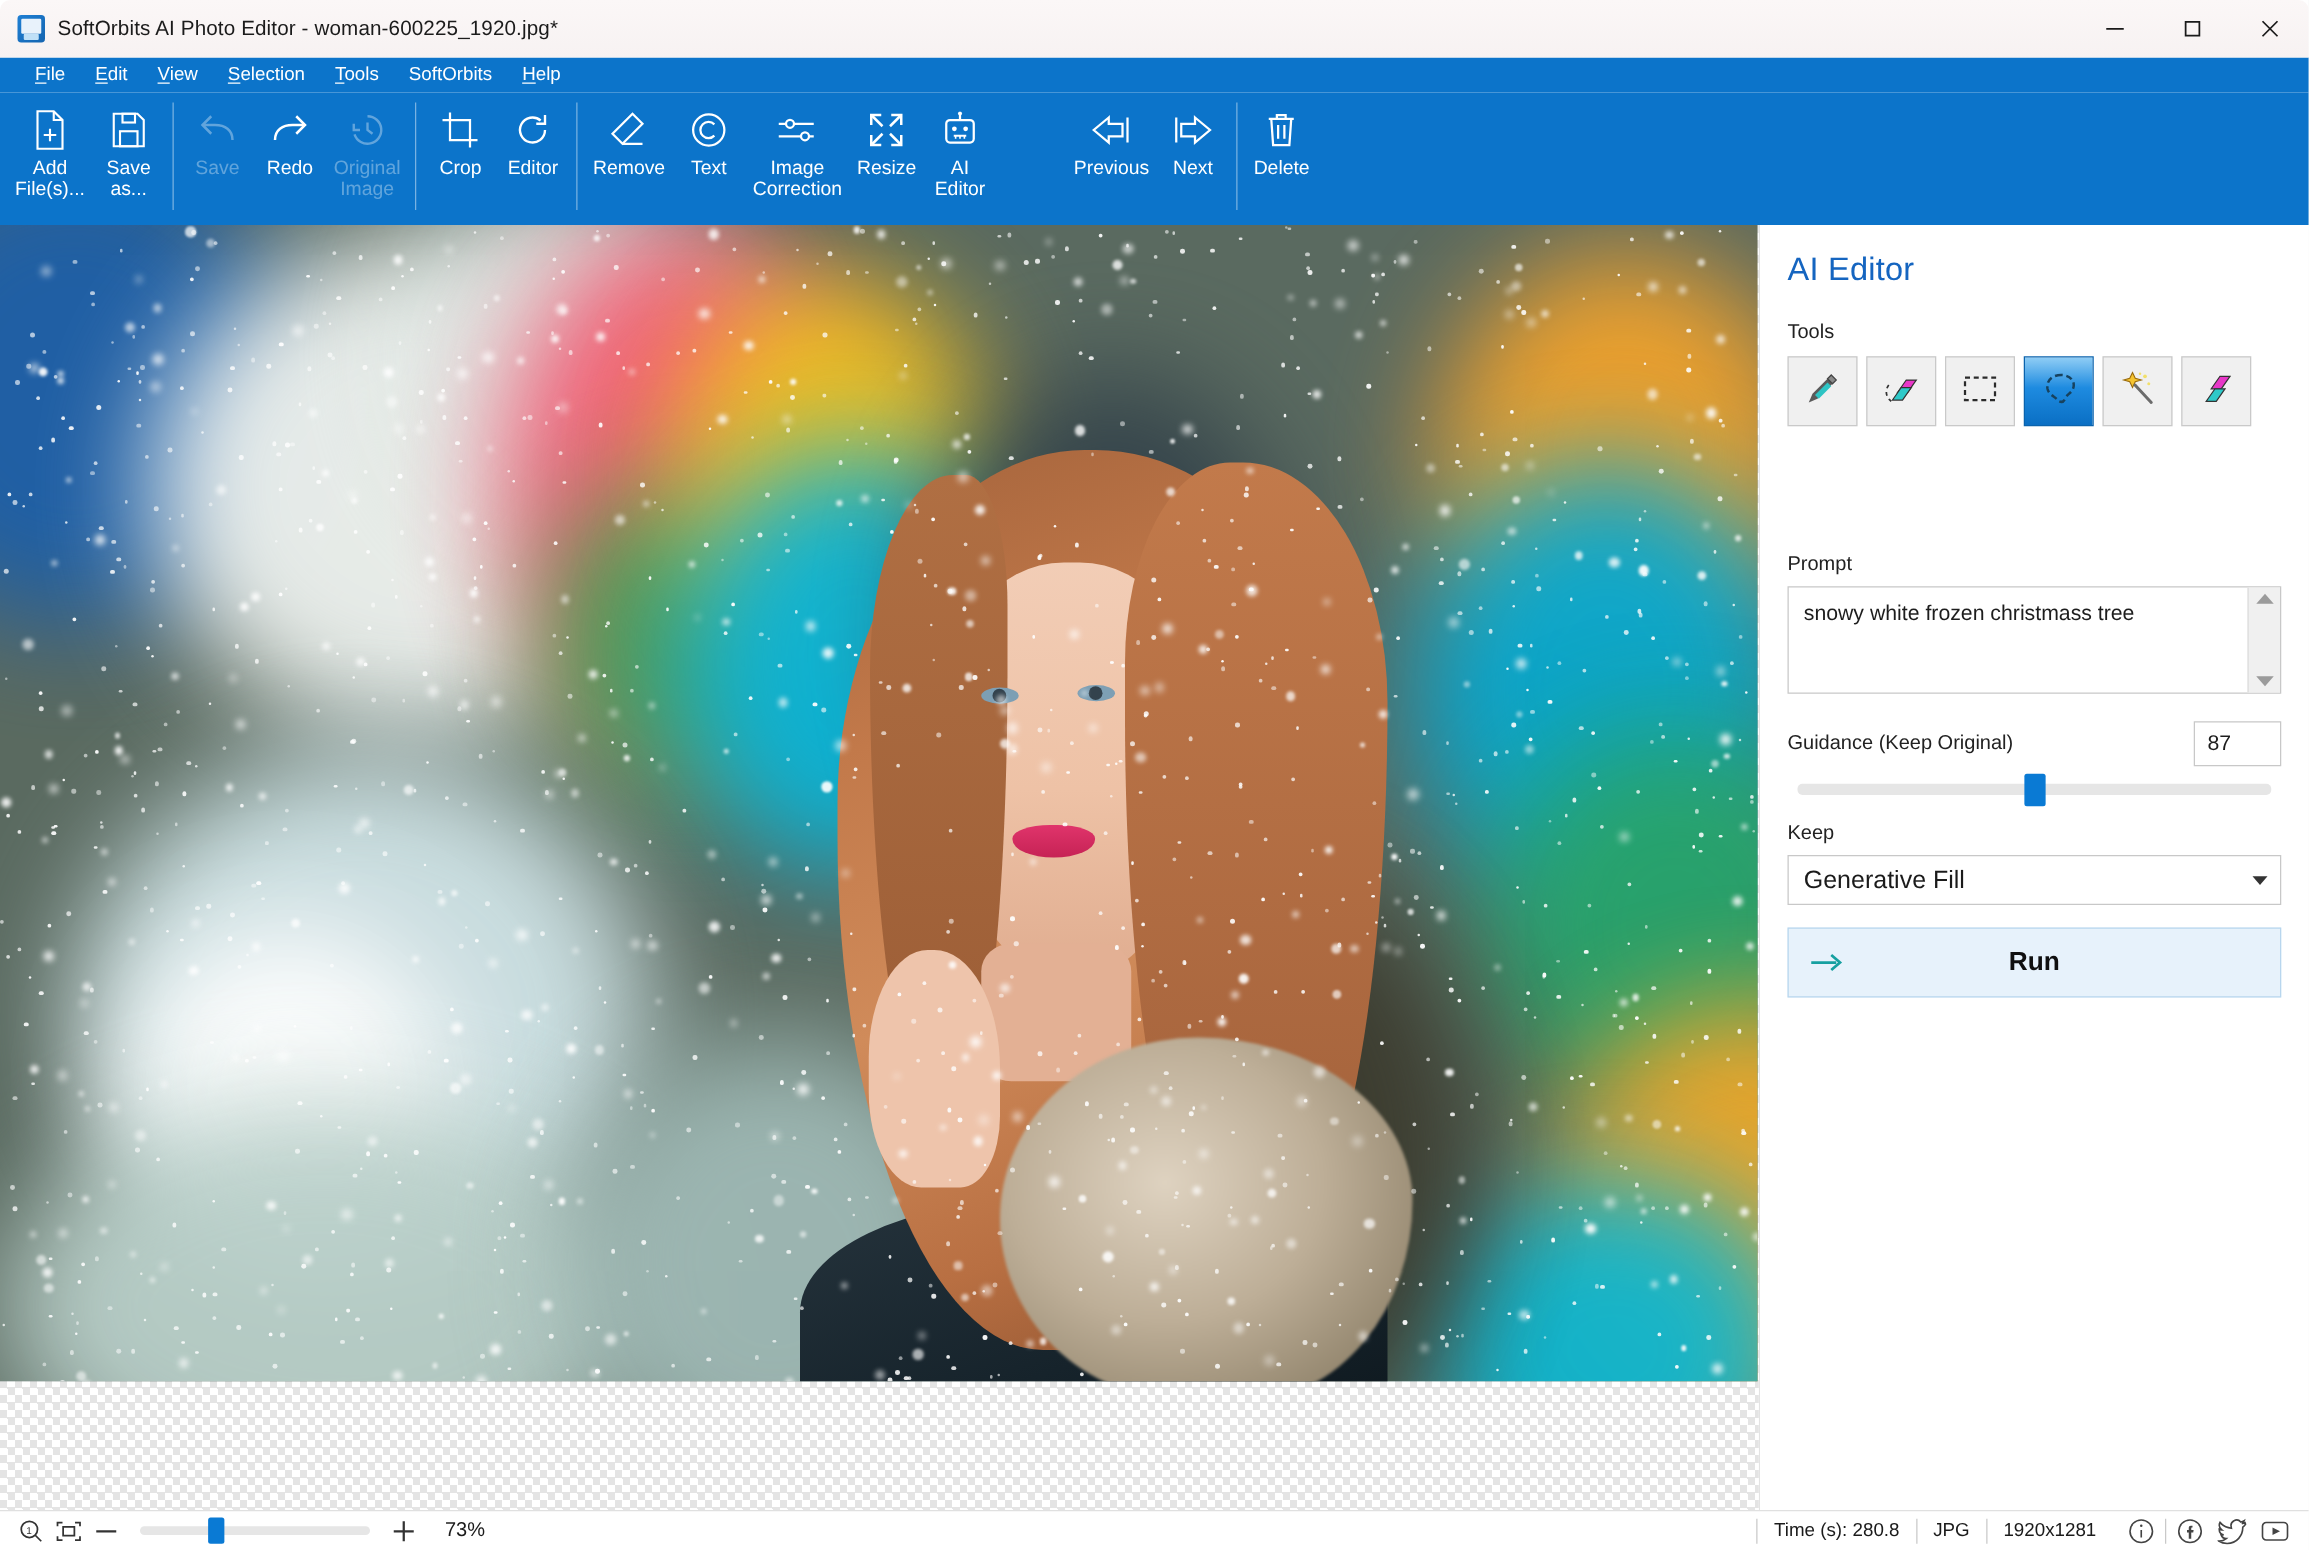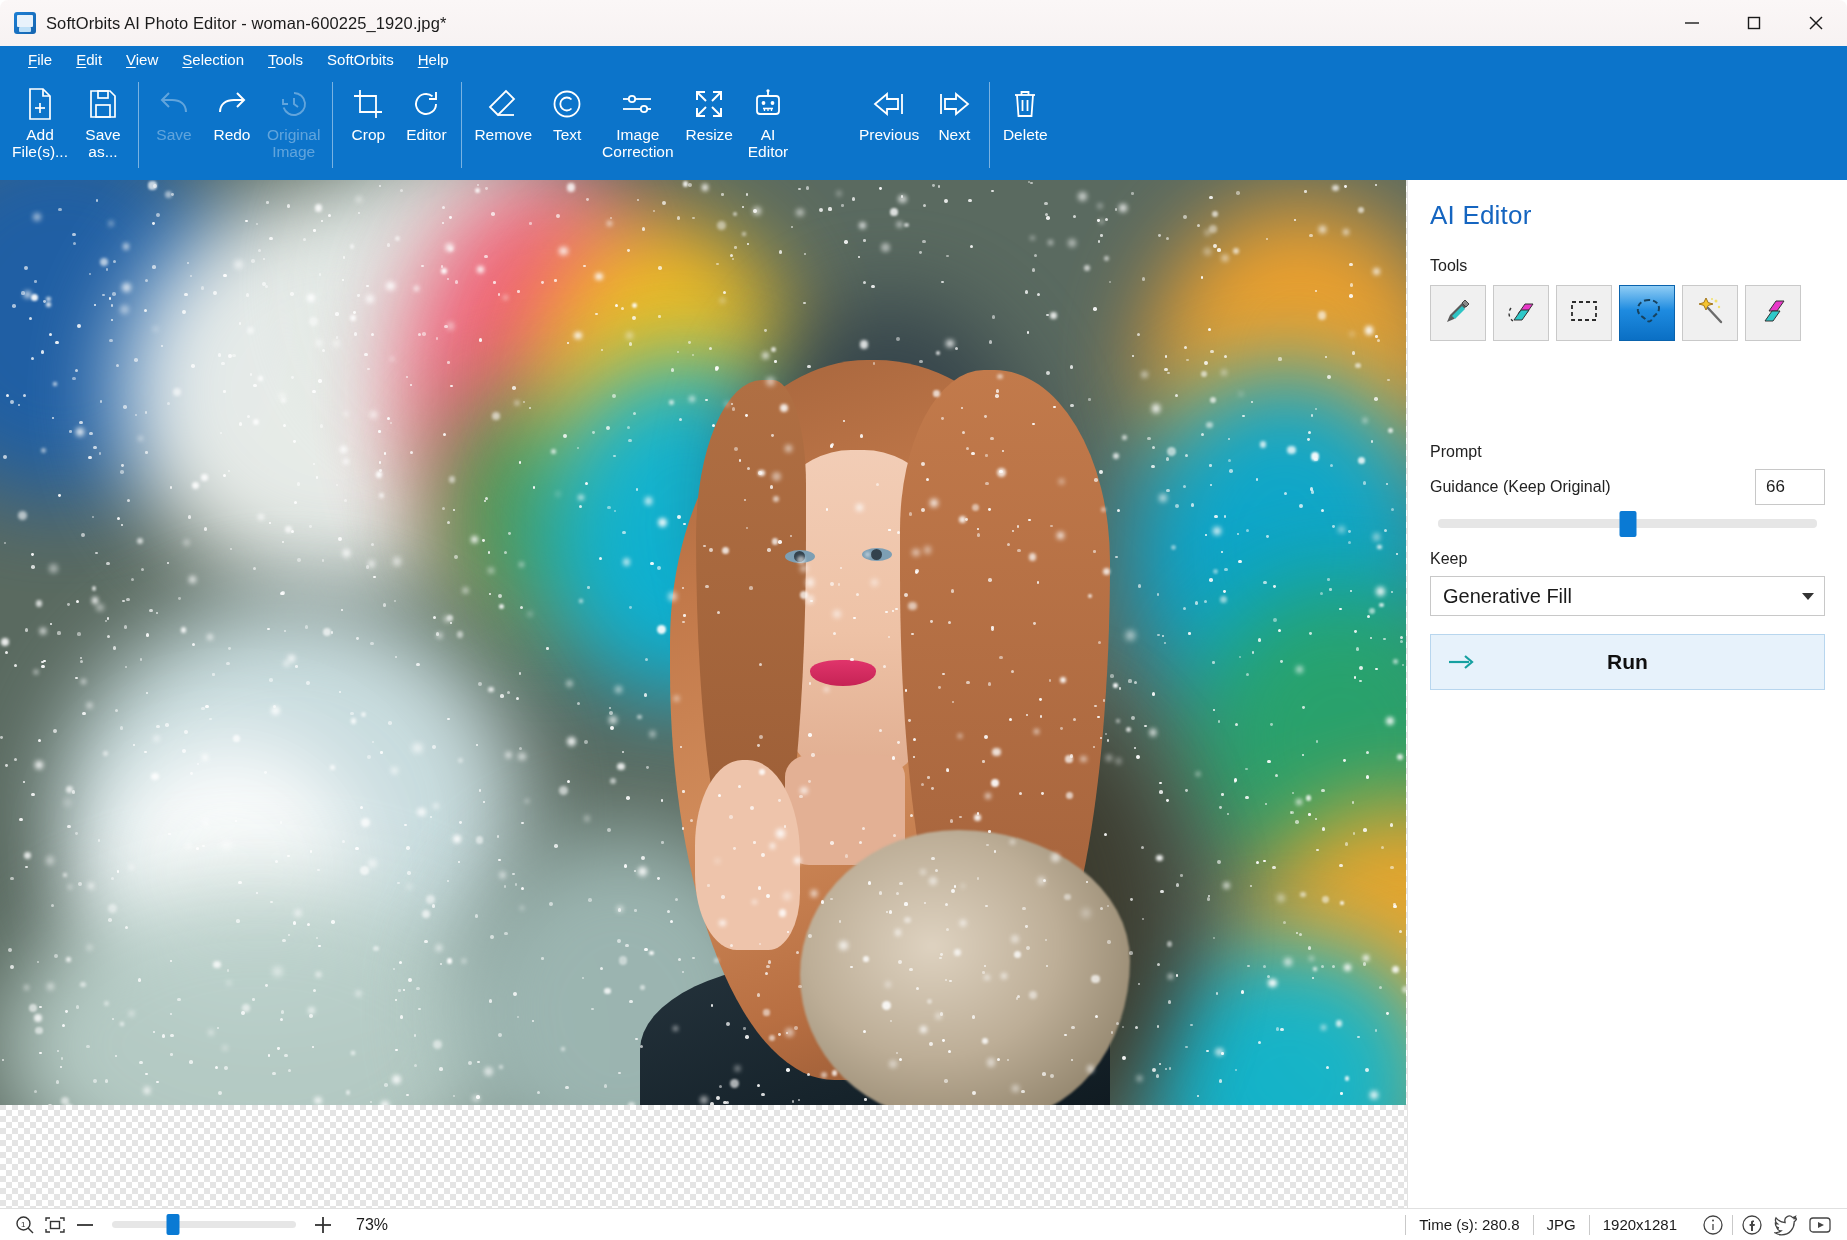--- a/index.html
+++ b/index.html
@@ -2075,24 +2075,31 @@
               <path d="M11 15l7-10h8l-7 10z" fill="#e838c8" stroke="#333" stroke-width="1"></path>
               <path d="M7 25l7-10h8l-7 10z" fill="#2ec9c9" stroke="#333" stroke-width="1"></path>
             </svg>
           </span>
         </div>
       </div>
 
       <div style="height:92px"></div>
 
       <div class="field-label">Prompt</div>
+      <div class="prompt-box">
+        <div class="prompt-text">snowy white frozen christmass tree</div>
+        <div class="prompt-scroll">
+          <div class="sb-arrow sb-up"></div>
+          <div class="sb-arrow sb-dn"></div>
+        </div>
+      </div>
 
       <div class="row-between">
         <div class="field-label" style="margin:0">Guidance (Keep Original)</div>
-        <div class="num-box">66</div>
+        <div class="num-box">87</div>
       </div>
       <div class="slider-track">
         <div class="slider-thumb" id="guidance-thumb" style="left: 50%;"></div>
       </div>
 
       <div class="field-label">Keep</div>
       <div class="select-box">
         <span>Generative Fill</span>
         <span class="caret"></span>
       </div>

